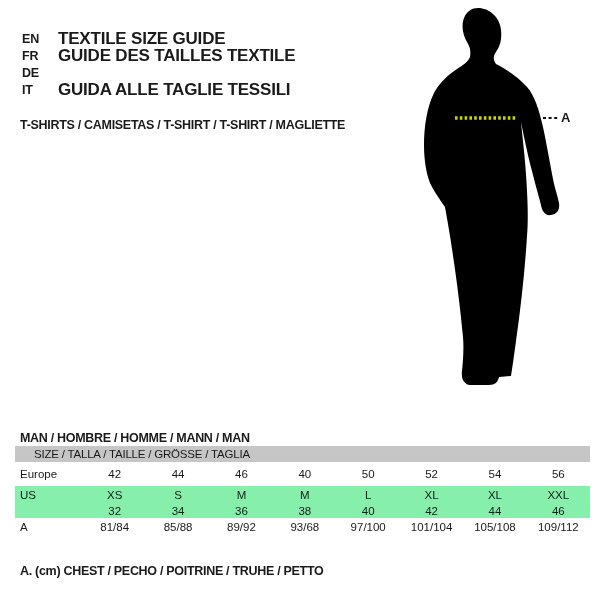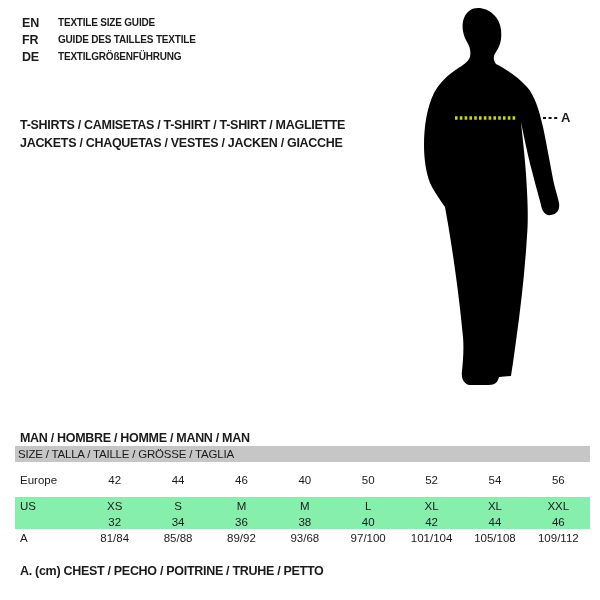--- a/index.html
+++ b/index.html
@@ -4,69 +4,71 @@
 <style>
   html,body{margin:0;padding:0;}
   body{
     width:600px;height:600px;background:#ffffff;position:relative;overflow:hidden;
     font-family:"Liberation Sans", sans-serif;color:#1a1a1a;
     -webkit-font-smoothing:antialiased;
   }
   .abs{position:absolute;}
 
   
-  .lang-list{top:14px;left:22px;}
+  .lang-list{top:30px;left:22px;}
   .lang-row{display:flex;height:17px;align-items:center;}
   .lang-code{width:36px;font-weight:bold;font-size:12.5px;letter-spacing:-0.2px;}
-  .lang-label{font-weight:bold;font-size:10px;letter-spacing:-0.2px;white-space:nowrap;}
+  .lang-label{font-weight:bold;font-size:17px;letter-spacing:-0.2px;white-space:nowrap;}
 
   
   .categories{top:109px;left:20px;margin-top:8px;}
   .category-line{font-weight:bold;font-size:12.5px;line-height:17.5px;letter-spacing:-0.3px;white-space:nowrap;}
 
   
   .fig{top:0;left:0;}
   .measure-label{left:561px;top:110px;font-weight:bold;font-size:13px;}
 
   
   .section-title{left:20px;top:431px;font-weight:bold;font-size:12.5px;letter-spacing:-0.3px;white-space:nowrap;}
 
   
   .size-table{left:15px;top:446px;width:575px;font-size:11.5px;}
-  .st-header{height:16px;line-height:16px;background:#c6c6c6;padding-left:3px;letter-spacing:-0.2px;white-space:nowrap;}
+  .st-header{height:16px;line-height:16px;background:#c6c6c6;padding-left:19px;letter-spacing:-0.2px;white-space:nowrap;}
   .st-row{display:grid;grid-template-columns:68px repeat(8,1fr);align-items:center;}
   .st-row.band{background:#86efac;}
-  .r0{height:35px}.r1{height:17px}.r2{height:15px}.r3{height:18px}
+  .r0{height:24px}.r1{height:17px}.r2{height:15px}.r3{height:18px}
   .st-label{padding-left:5px;text-align:left;}
   .st-val{text-align:center;}
 
   
   .footnote{left:20px;top:564px;font-weight:bold;font-size:12.5px;letter-spacing:-0.3px;white-space:nowrap;}
 </style>
 </head>
 <body>
 
 <div class="abs lang-list">
   <div class="lang-row">
     <span class="lang-code">EN</span>
     <span class="lang-label">TEXTILE SIZE GUIDE</span>
   </div>
   <div class="lang-row">
     <span class="lang-code">FR</span>
     <span class="lang-label">GUIDE DES TAILLES TEXTILE</span>
   </div>
   <div class="lang-row">
     <span class="lang-code">DE</span>
-    <span class="lang-label">TEXTILGRÖßENFÜHRUNG</span>
+  </div>
+  <div class="lang-row">
+    <span class="lang-code">IT</span>
+    <span class="lang-label">GUIDA ALLE TAGLIE TESSILI</span>
   </div>
 </div>
 
 <div class="abs categories">
   <div class="category-line">T-SHIRTS / CAMISETAS / T-SHIRT / T-SHIRT / MAGLIETTE</div>
-  <div class="category-line">JACKETS / CHAQUETAS / VESTES / JACKEN / GIACCHE</div>
 </div>
 
 <svg class="abs fig" width="600" height="600" viewBox="0 0 600 600" aria-hidden="true">
   <path fill="#000000" d="M478,8
            C489,8 500,17 501,30
            C502,40 500,46 496,52
            C493,56 493,60 496,64
            C506,69 518,77 527,87
            C535,96 539,110 543,127
            C546,141 550,163 553,179

